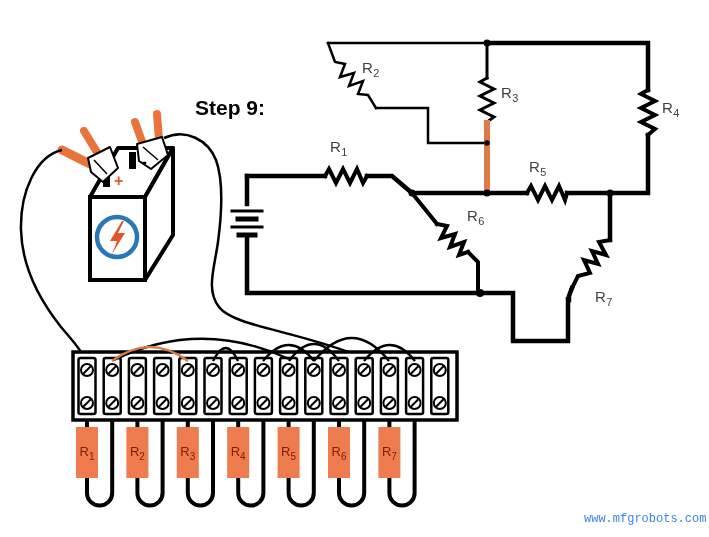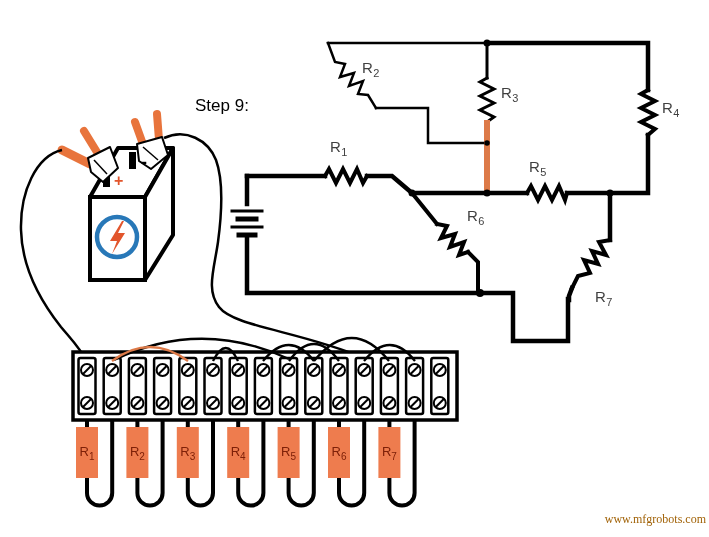--- a/index.html
+++ b/index.html
@@ -2,28 +2,28 @@
 <html><head>
 <meta charset="utf-8">
 <style>
   html,body{margin:0;padding:0;background:#f2f2f2;}
   #canvas{
     position:relative;width:709px;height:537px;background:#ffffff;
     font-family:"Liberation Sans", sans-serif;overflow:hidden;
   }
   #art{position:absolute;left:0;top:0;}
   .lbl{position:absolute;white-space:nowrap;}
-  .step{font-size:17px;font-weight:normal;color:#000;}
+  .step{font-size:21px;font-weight:bold;color:#000;}
   .schem-r{font-size:15px;color:#3f3f3f;letter-spacing:0.5px;}
   .schem-r sub{font-size:11px;}
   .strip-r{font-size:13px;color:#7e2008;text-align:center;}
   .strip-r sub{font-size:10px;}
   .batt-plus{font-size:16px;font-weight:bold;color:#e2552c;}
   .batt-minus{font-size:18px;font-weight:bold;color:#000;}
-  .watermark{font-family:Liberation Serif, serif;font-size:12px;color:#a16207;}
+  .watermark{font-family:Liberation Mono, monospace;font-size:12px;color:#3b82f6;}
 </style>
 </head>
 <body>
 
 <div id="canvas">
 
   <svg id="art" width="709" height="537" viewBox="0 0 709 537">
 
     <g fill="none" stroke="#000" stroke-linecap="square" stroke-linejoin="miter">
 

